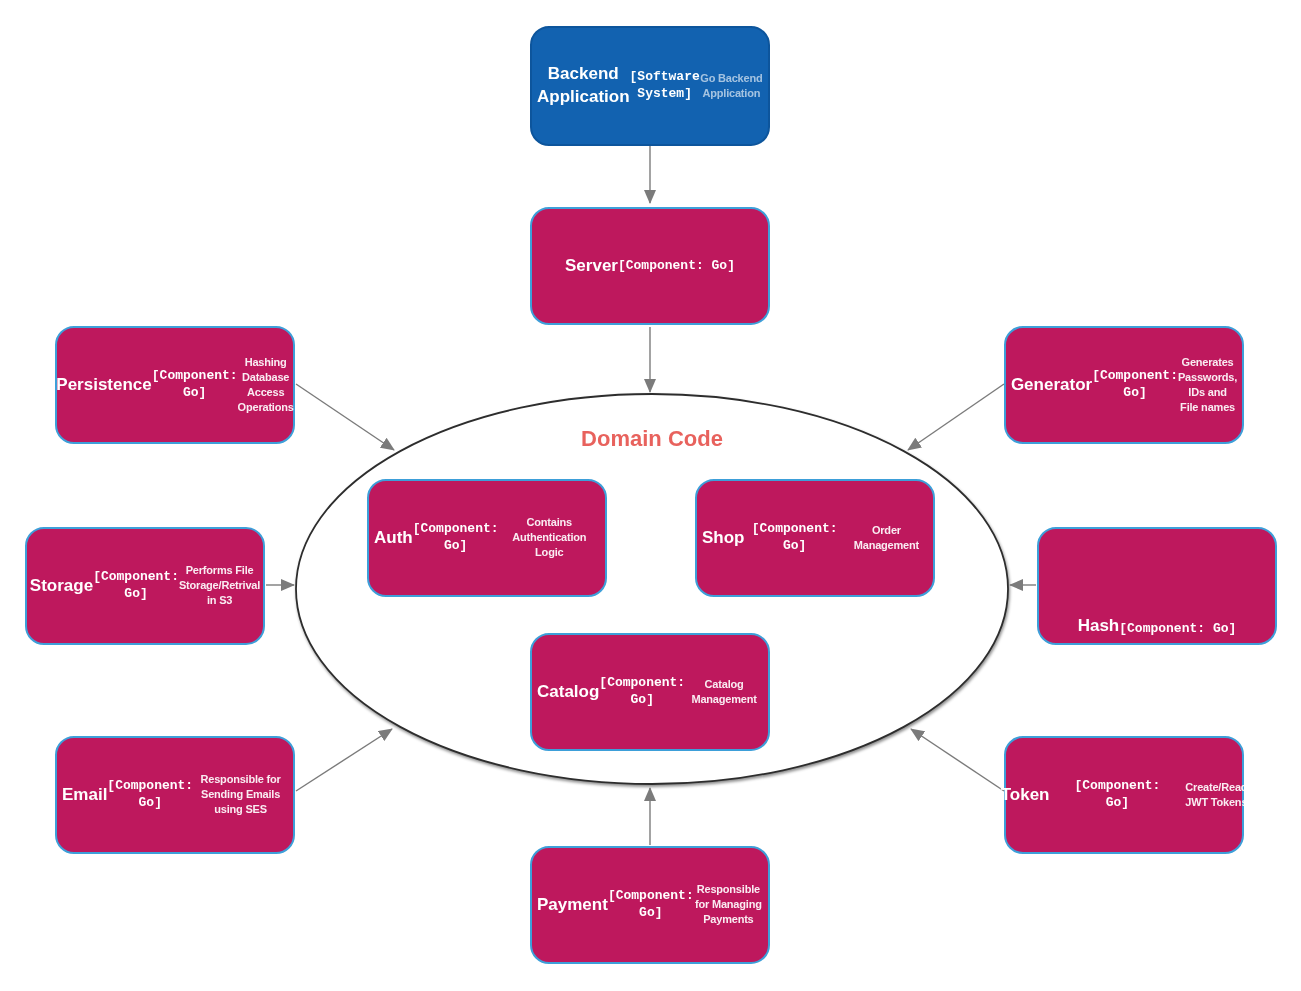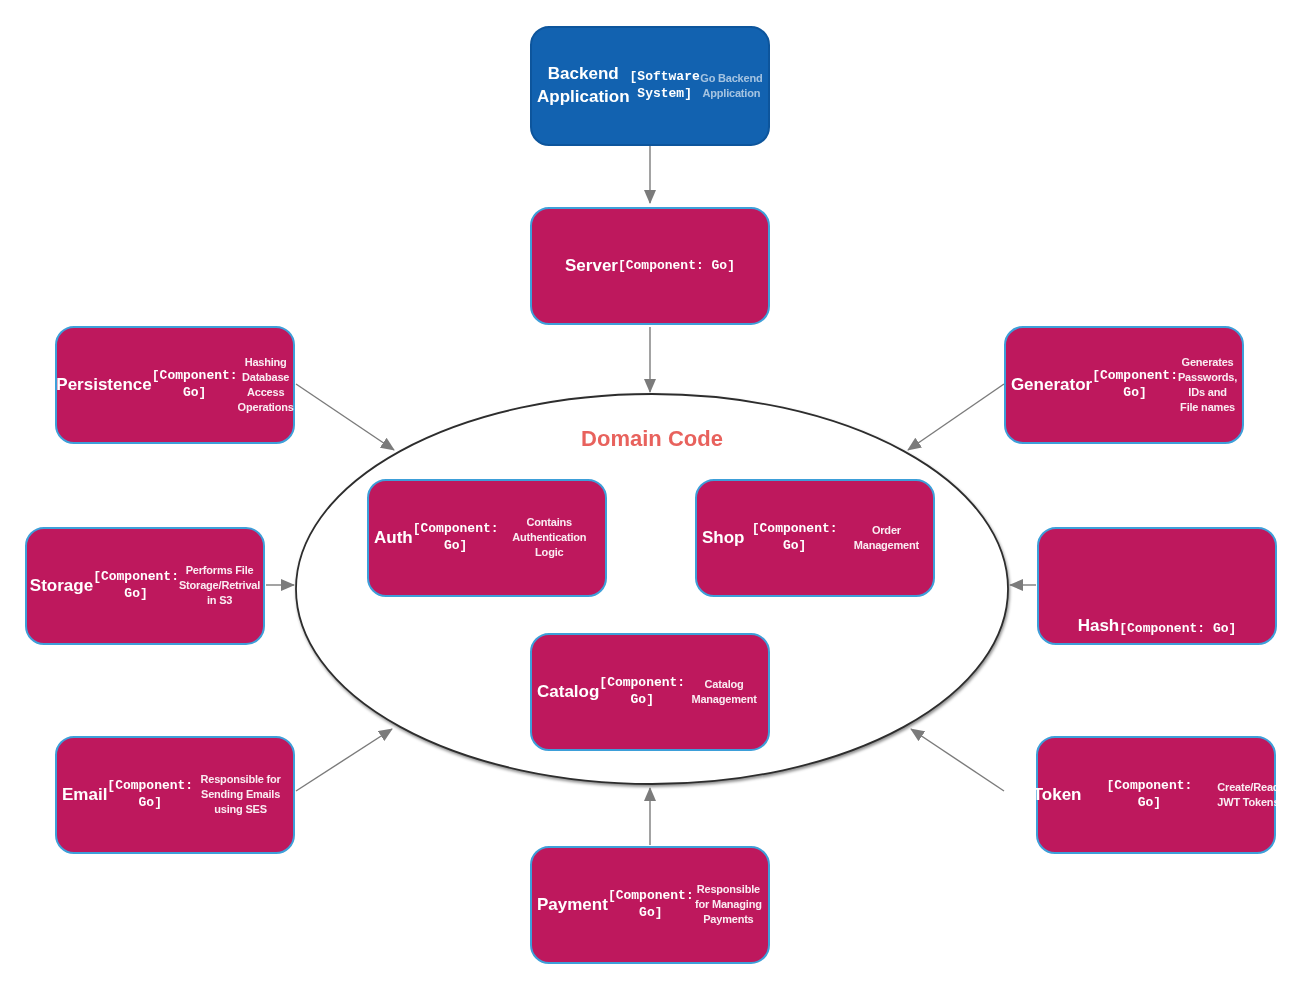--- a/index.html
+++ b/index.html
@@ -150,21 +150,21 @@
     <div class="node-title">Generator</div>
     <div class="node-subtitle">[Component: Go]</div>
     <div class="node-desc">Generates Passwords, IDs and File names</div>
   </div>
 
   <div class="node component" style="left:1037px; top:527px;align-items:flex-end;">
     <div class="node-title">Hash</div>
     <div class="node-subtitle">[Component: Go]</div>
   </div>
 
-  <div class="node component" style="left:1036px; top:736px;gap:25px;">
+  <div class="node component" style="left:1004px; top:736px;gap:25px;">
     <div class="node-title">Token</div>
     <div class="node-subtitle">[Component: Go]</div>
     <div class="node-desc">Create/Read JWT Tokens</div>
   </div>
 
   <div class="node component" style="left:530px; top:846px;">
     <div class="node-title">Payment</div>
     <div class="node-subtitle">[Component: Go]</div>
     <div class="node-desc">Responsible for Managing Payments</div>
   </div>

